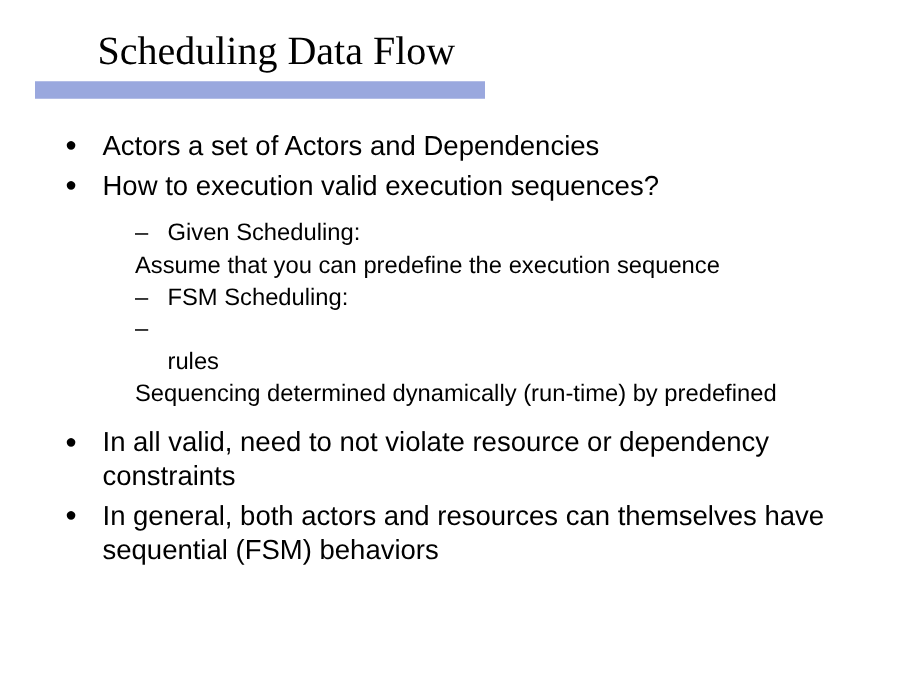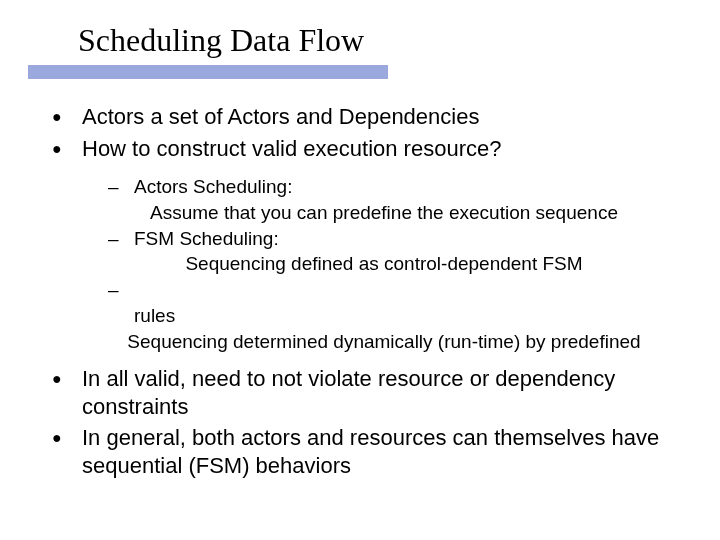--- a/index.html
+++ b/index.html
@@ -56,55 +56,53 @@
   }
   .b2.dash {
     display: flex;
   }
   .b2.dash .dash-mark {
     width: 26px;
     flex: 0 0 26px;
   }
   .b2.cont {
     padding-left: 0;
-    text-align: center;
   }
   .b2.cont-indent {
     padding-left: 26px;
   }
 </style>
 </head>
 <body>
 <div class="slide">
 
   <div class="title">Scheduling Data Flow</div>
   <div class="rule"></div>
 
   <div class="body">
 
     <div class="b1">
       <span class="dot">●</span>
       <span>Actors a set of Actors and Dependencies</span>
     </div>
     <div class="b1">
       <span class="dot">●</span>
-      <span>How to construct valid execution resource?</span>
+      <span>How to execution valid execution sequences?</span>
     </div>
 
     <div class="sub-group">
       <div class="b2 dash">
         <span class="dash-mark">–</span>
-        <span>Actors Scheduling:</span>
+        <span>Given Scheduling:</span>
       </div>
       <div class="b2 cont">Assume that you can predefine the execution sequence</div>
       <div class="b2 dash">
         <span class="dash-mark">–</span>
         <span>FSM Scheduling:</span>
       </div>
-      <div class="b2 cont">Sequencing defined as control-dependent FSM</div>
       <div class="b2 dash">
         <span class="dash-mark">–</span>
       </div>
       <div class="b2 cont-indent">rules</div>
       <div class="b2 cont">Sequencing determined dynamically (run-time) by predefined</div>
     </div>
 
     <div class="b1">
       <span class="dot">●</span>
       <span>In all valid, need to not violate resource or dependency constraints</span>

